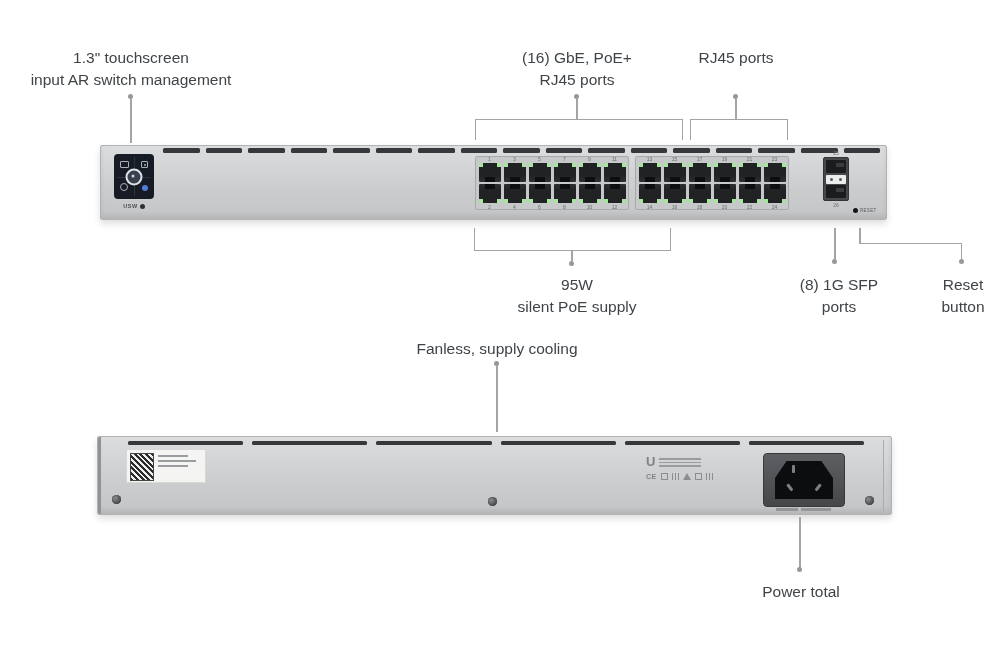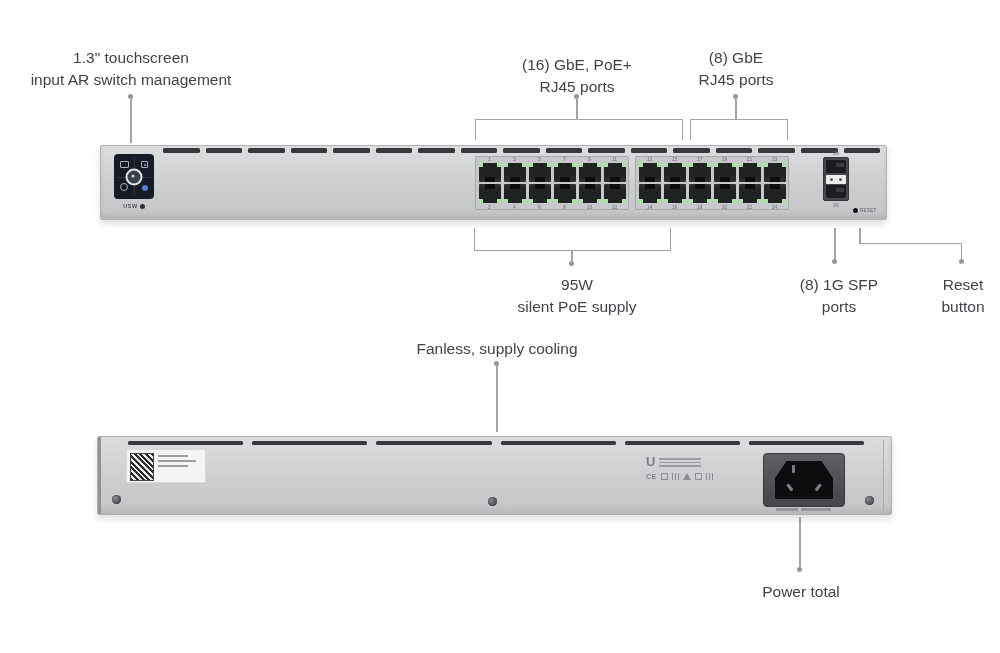--- a/index.html
+++ b/index.html
@@ -348,30 +348,29 @@
   <span class="screw" style="left:767px;top:59px;"></span>
 </div>
 
 <div class="co-text" style="left:6px;top:47px;width:250px;">
   <div>1.3" touchscreen</div>
   <div>input AR switch management</div>
 </div>
 <span class="co-dot" style="left:128px;top:94px;"></span>
 <div class="co-line" style="left:130px;top:99px;height:44px;"></div>
 
-<div class="co-text" style="left:477px;top:47px;width:200px;margin-top:7px;">
+<div class="co-text" style="left:477px;top:47px;width:200px;">
   <div>(16) GbE, PoE+</div>
   <div>RJ45 ports</div>
 </div>
 <span class="co-dot" style="left:574px;top:94px;"></span>
 <div class="co-line" style="left:576px;top:99px;height:20px;"></div>
 <div class="bracket-up" style="left:475px;top:119px;width:206px;height:20px;"></div>
 
 <div class="co-text" style="left:656px;top:47px;width:160px;">
-  <div>(8) GbE</div>
   <div>RJ45 ports</div>
 </div>
 <span class="co-dot" style="left:733px;top:94px;"></span>
 <div class="co-line" style="left:735px;top:99px;height:20px;"></div>
 <div class="bracket-up" style="left:690px;top:119px;width:96px;height:20px;"></div>
 
 <div class="bracket-down" style="left:474px;top:228px;width:195px;height:22px;"></div>
 <div class="co-line" style="left:571px;top:250px;height:11px;"></div>
 <span class="co-dot" style="left:569px;top:261px;"></span>
 <div class="co-text" style="left:477px;top:274px;width:200px;text-align:center;">

